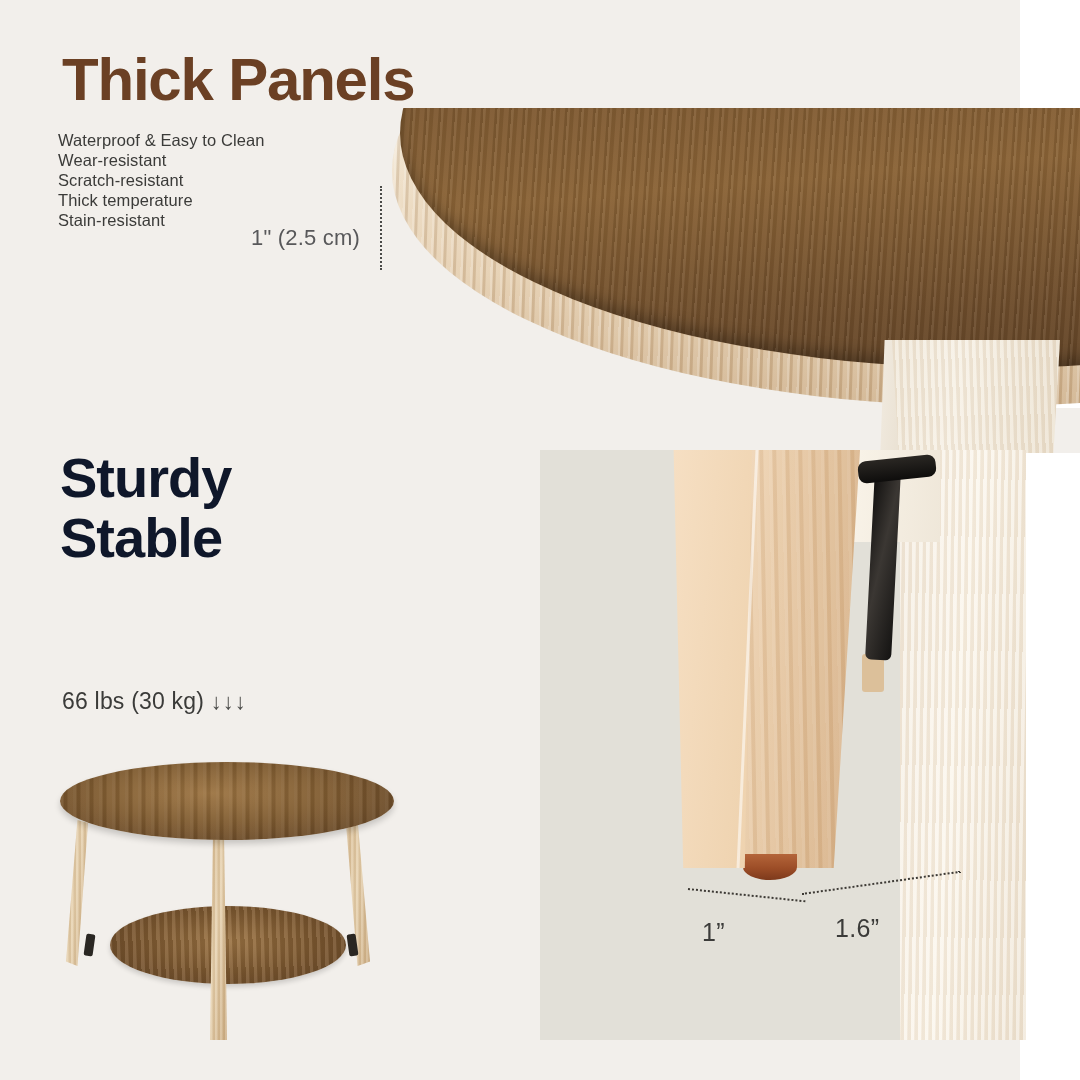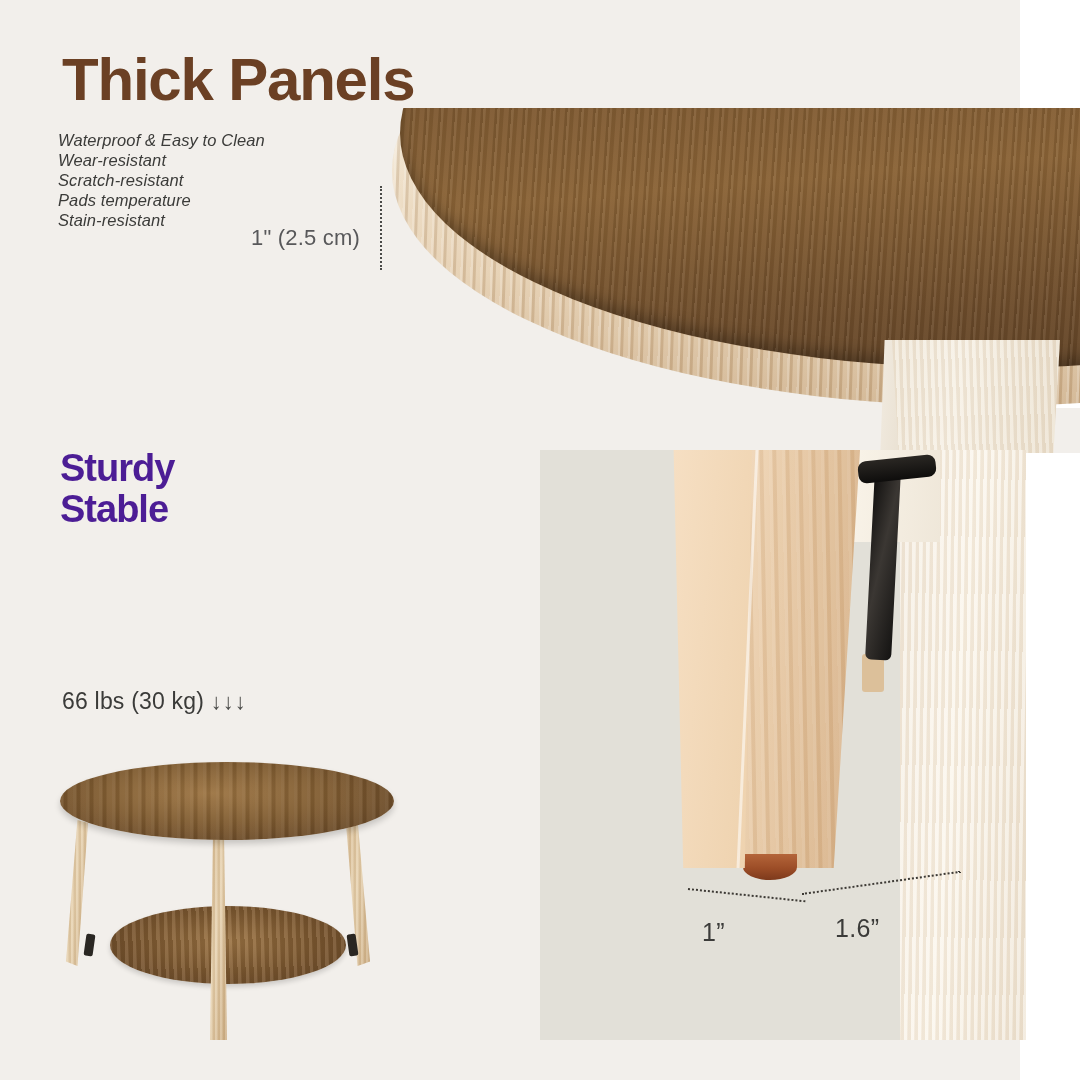--- a/index.html
+++ b/index.html
@@ -18,21 +18,21 @@
   .heading-thick {
     position:absolute; left:62px; top:50px;
     font-size:60px; font-weight:800; letter-spacing:-1.2px;
     color:#6b4024; line-height:1.0;
   }
   .feature-list {
     position:absolute; left:58px; top:130px;
     font-size:16.5px; line-height:20px; color:#3b3b39;
     font-weight:400; letter-spacing:0.1px;
   }
-  .feature-list div { white-space:nowrap;font-style:italic; }
+  .feature-list div { white-space:nowrap; }
 
   
   .thick-dotline {
     position:absolute; left:380px; top:186px;
     width:0; height:84px;
     border-left:2.5px dotted #4a4a48;
   }
   .thick-label {
     position:absolute; left:190px; top:225px;
     width:170px; text-align:right;
@@ -101,22 +101,22 @@
   .edge-leg2 {
     position:absolute; left:487px; top:232px;
     width:38px; height:120px;
     background:linear-gradient(95deg,#f2ece2 0%, #e6dccb 100%);
     clip-path:polygon(20% 0%, 100% 0%, 100% 100%, 8% 100%);
   }
 
   
   .heading-sturdy {
     position:absolute; left:60px; top:448px;
-    font-size:38px; font-weight:800; letter-spacing:-1px;
-    color:#4c1d95; line-height:1.07;
+    font-size:56px; font-weight:800; letter-spacing:-1px;
+    color:#0f172a; line-height:1.07;
   }
   .weight-line {
     position:absolute; left:62px; top:688px;
     font-size:23px; color:#3b3b39; letter-spacing:0.2px;
     white-space:nowrap;
     text-align:right;
   }
   .weight-arrows { letter-spacing:1px; font-size:22px; color:#4a4a48; }
 
   
@@ -298,21 +298,21 @@
 <body>
 
 <div id="stage">
 
   <div class="heading-thick">Thick Panels</div>
 
   <div class="feature-list">
     <div>Waterproof &amp; Easy to Clean</div>
     <div>Wear-resistant</div>
     <div>Scratch-resistant</div>
-    <div>Pads temperature</div>
+    <div>Thick temperature</div>
     <div>Stain-resistant</div>
   </div>
 
   <div class="thick-label">1" (2.5 cm)</div>
   <div class="thick-dotline"></div>
 
   <div class="edge-photo">
     <div class="edge-band"></div>
     <div class="edge-top"></div>
     <div class="edge-seam"></div>

